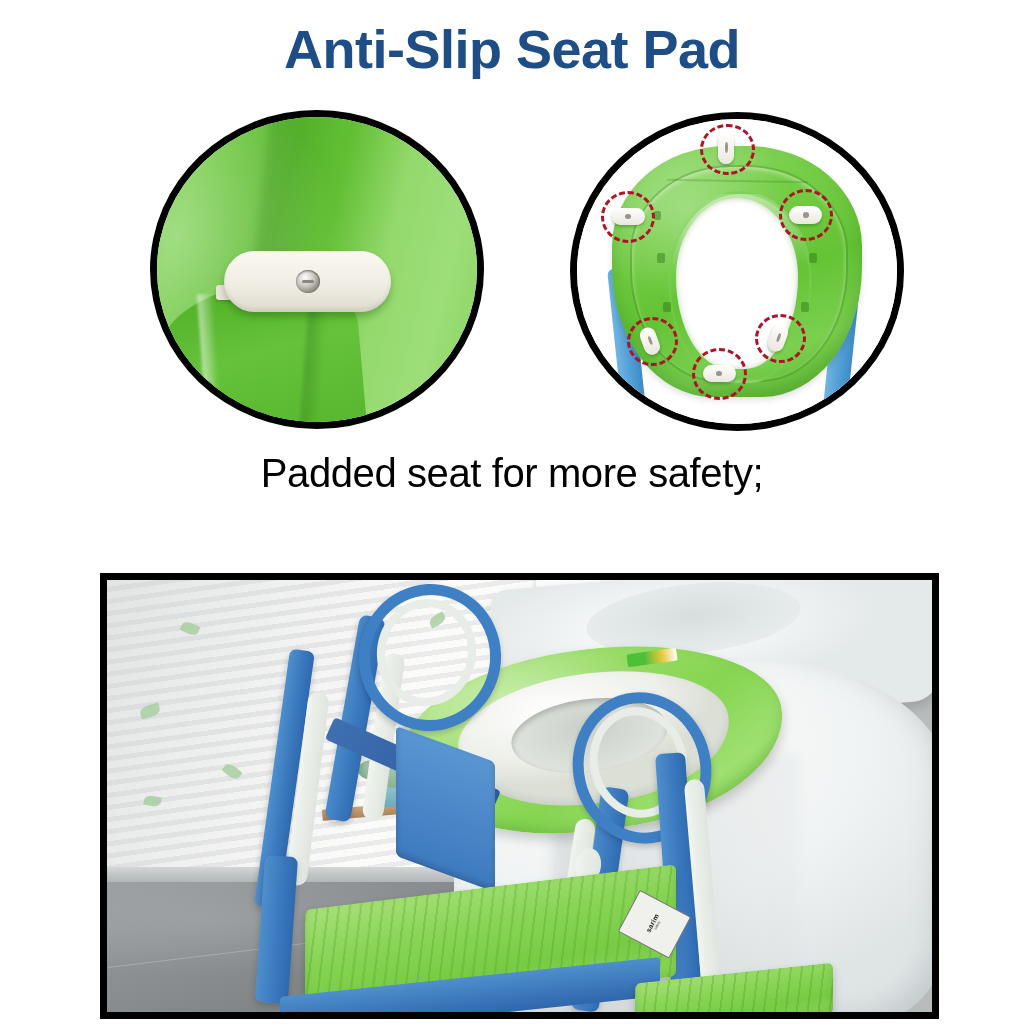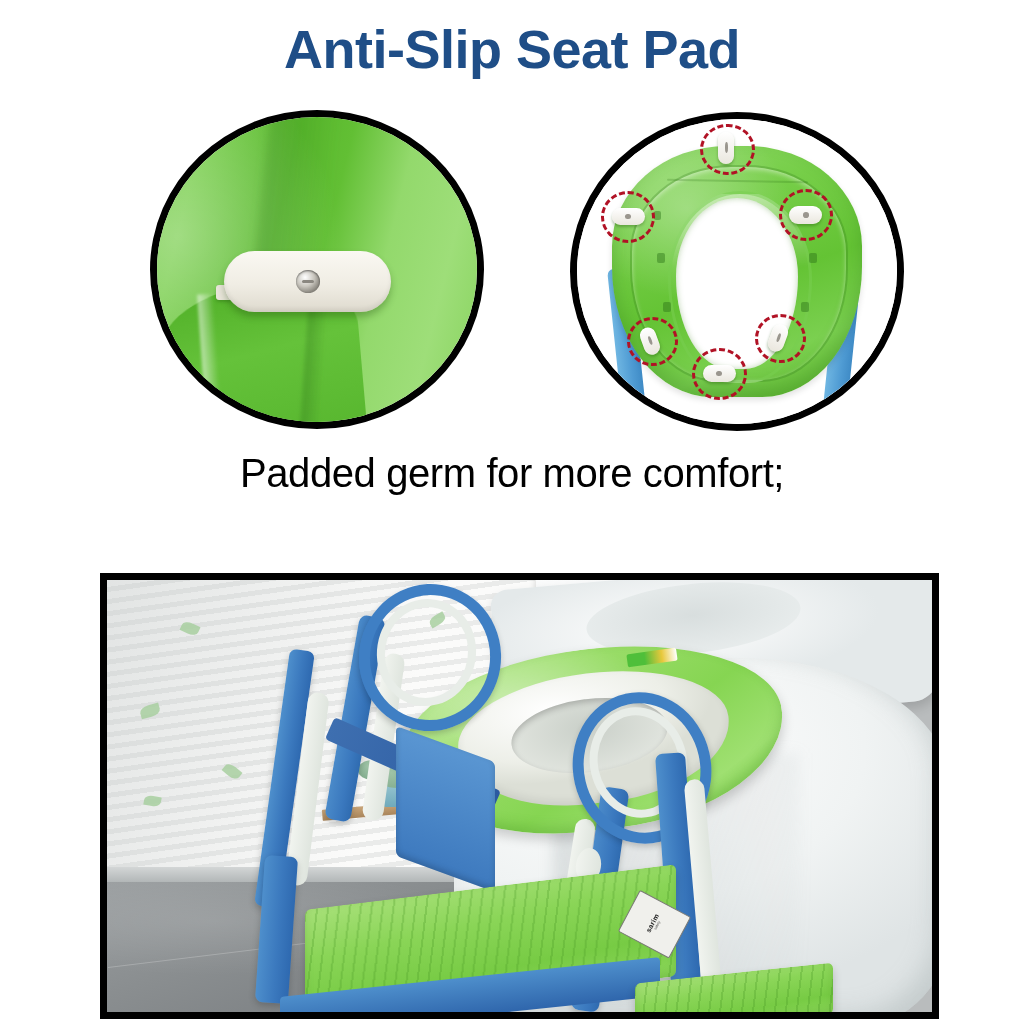--- a/index.html
+++ b/index.html
@@ -438,21 +438,21 @@
       </div>
 
       <div class="pad-group" style="left:36%;top:75%;width:17%;height:17%;">
         <div class="pad-circle"></div>
         <div class="pad-chip"></div>
       </div>
     </div>
   </div>
 
   <div class="caption">
-    <div>Padded germ for more comfort;</div>
+    <div>Padded seat for more safety;</div>
   </div>
 
   <div id="photo-frame">
     <div class="scene">
 
       <div class="wall"></div>
       <div class="wall-shade"></div>
       <div class="door-frame"></div>
       <div class="wall-edge"></div>
       <div class="floor"></div>

